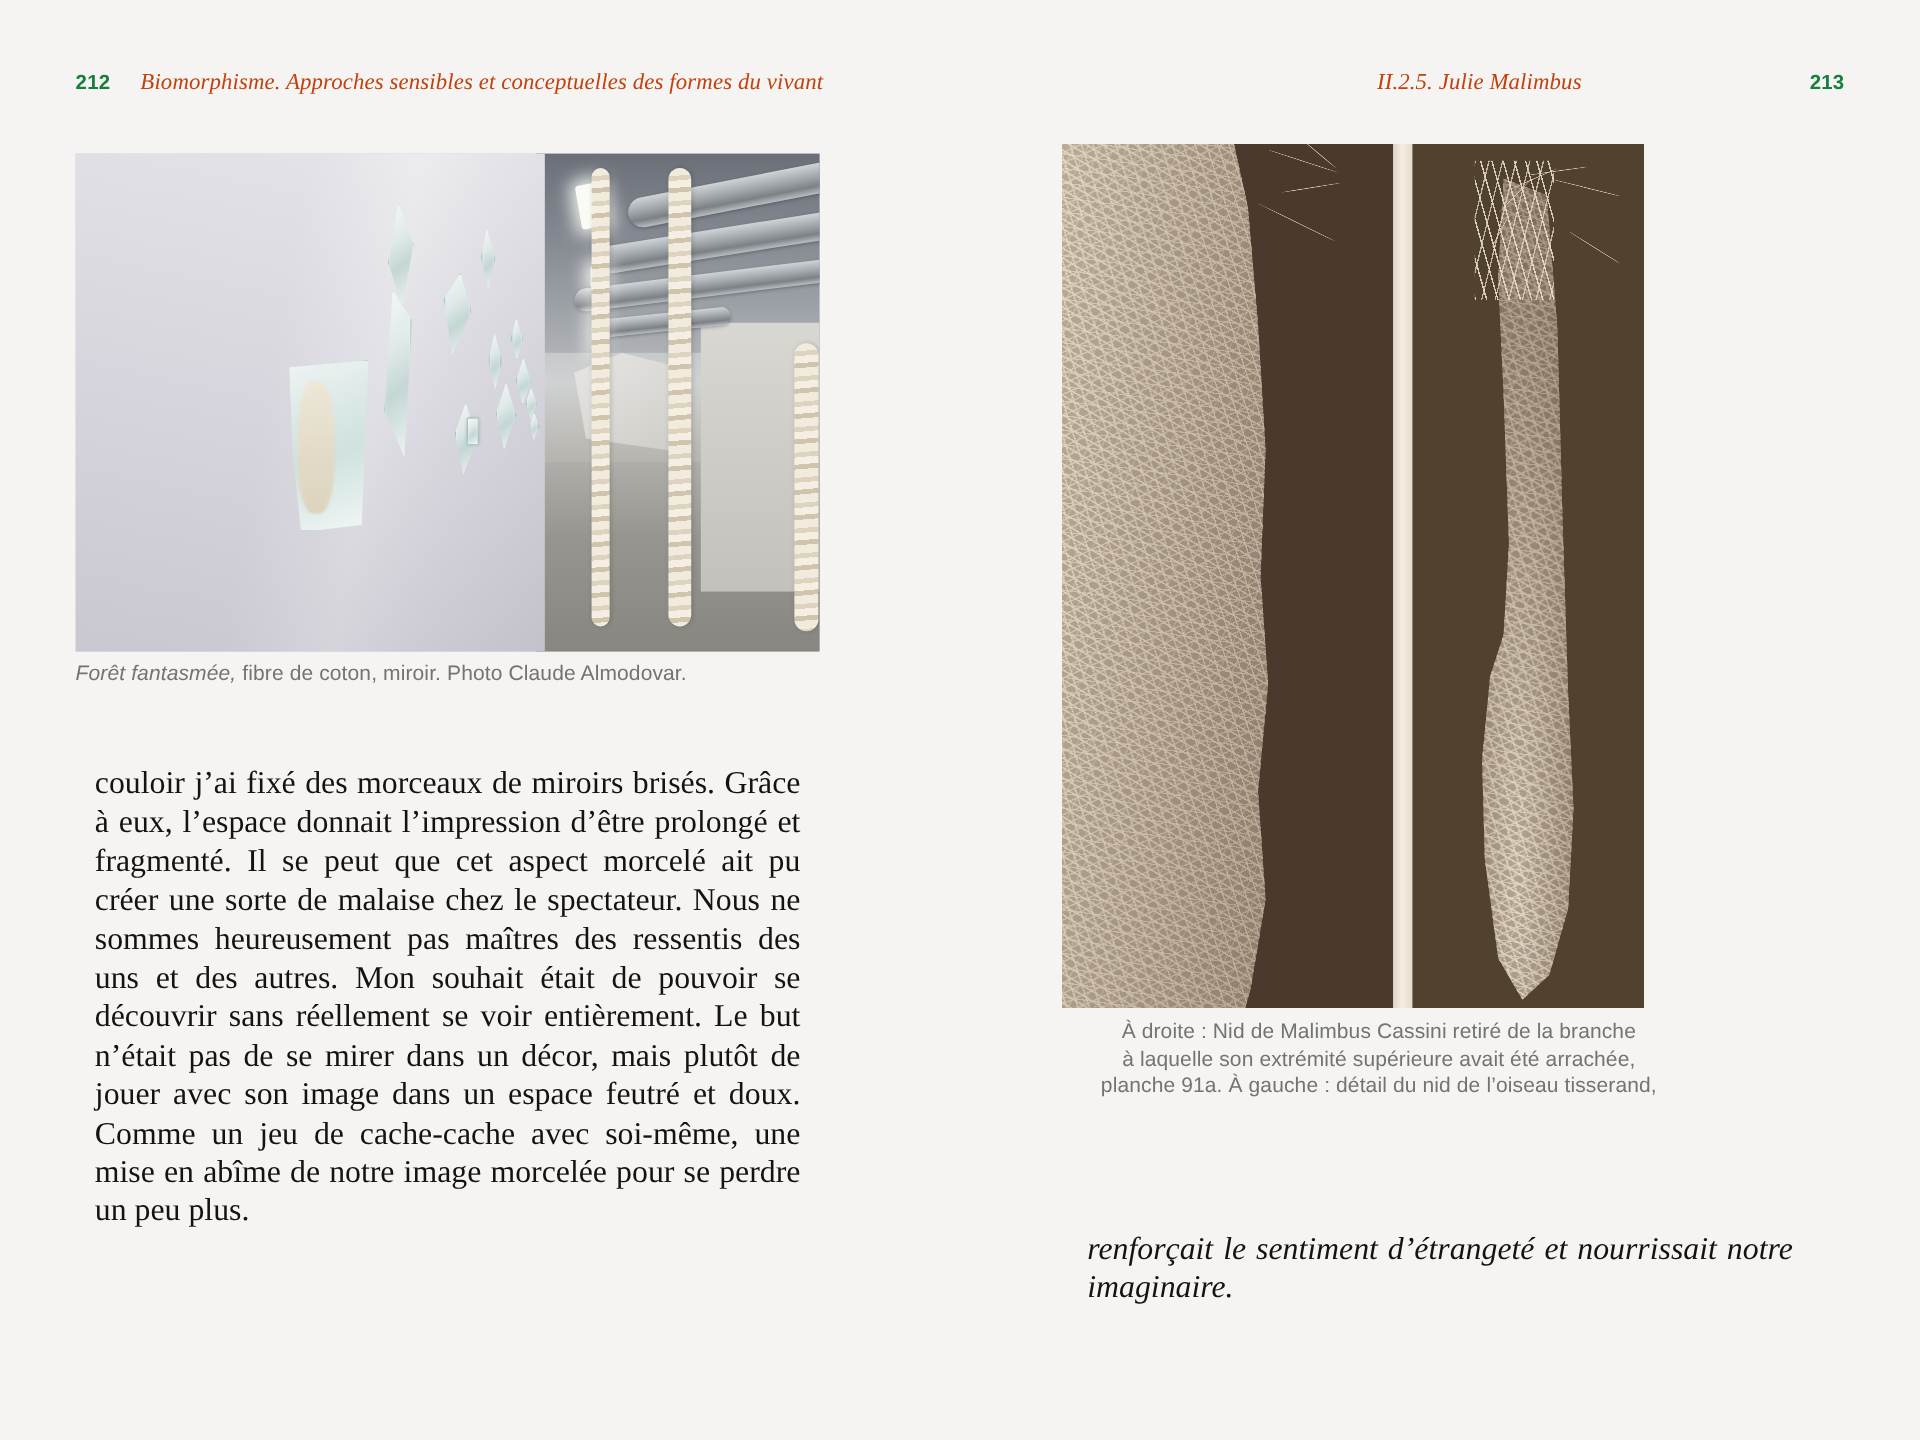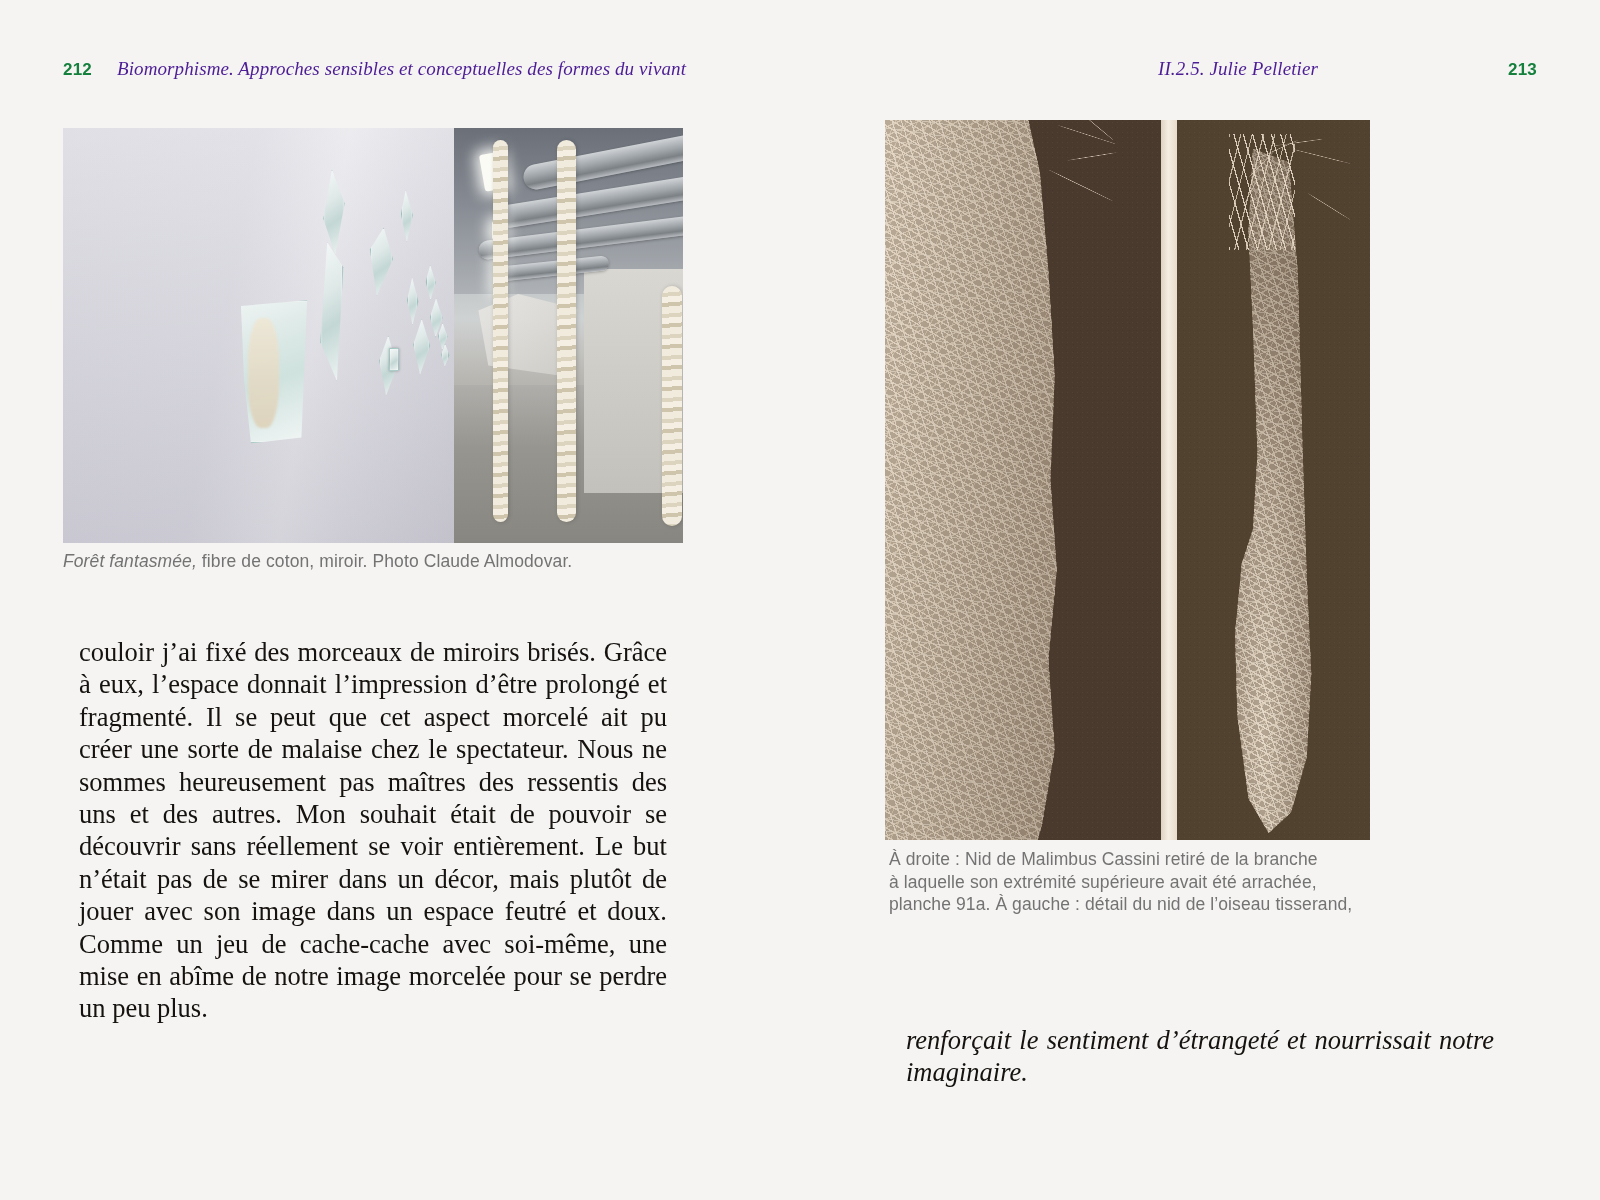--- a/index.html
+++ b/index.html
@@ -11,42 +11,42 @@
     overflow:hidden;
     position:relative;
   }
   .page{position:absolute;inset:0;}
 
   
   .runhead{position:absolute;top:58px;height:28px;display:flex;align-items:baseline;color:#6f6146;}
   .runhead.left{left:63px;}
   .runhead.right{right:63px;}
   .folio{font-family:"Liberation Sans",sans-serif;font-weight:bold;font-size:17px;letter-spacing:.2px;color:#15803d;}
-  .runtitle{font-family:"Liberation Serif",serif;font-style:italic;font-size:19px;color:#4c1d95;letter-spacing:.1px;}
+  .runtitle{font-family:"Liberation Serif",serif;font-style:italic;font-size:19px;color:#c2410c;letter-spacing:.1px;}
   .runhead.left .runtitle{margin-left:25px;}
   .runhead.right .folio{margin-left:190px;}
 
   
   .figure{position:absolute;}
   .fig-left{left:63px;top:128px;width:620px;height:415px;}
   .fig-right{left:885px;top:120px;width:485px;height:720px;}
 
   .photo{width:100%;height:100%;position:relative;overflow:hidden;}
 
   .caption{
     position:absolute;
     font-family:Liberation Sans, sans-serif;
     font-size:17.5px;
     line-height:22.5px;
     color:#737373;
     letter-spacing:.1px;
   }
   .caption .ttl{font-style:italic;}
   .cap-left{left:63px;top:550px;width:640px;}
-  .cap-right{left:889px;top:848px;width:520px;}
+  .cap-right{left:889px;top:848px;width:520px;text-align:center;}
   .cap-right .line{display:block;}
 
   
   .body{
     position:absolute;
     font-family:"Liberation Serif",serif;
     font-size:26.5px;
     line-height:32.4px;
     color:#15120f;
     text-align:justify;
@@ -212,21 +212,21 @@
 <body>
 
 <div class="page">
 
   <div class="runhead left">
     <span class="folio">212</span>
     <span class="runtitle">Biomorphisme. Approches sensibles et conceptuelles des formes du vivant</span>
   </div>
 
   <div class="runhead right">
-    <span class="runtitle">II.2.5. Julie Pelletier</span>
+    <span class="runtitle">II.2.5. Julie Malimbus</span>
     <span class="folio">213</span>
   </div>
 
   <div class="figure fig-left">
     <div class="photo p1">
       <div class="corridor"></div>
       <div class="ceiling"></div>
       <div class="floor"></div>
       <div class="backwall"></div>
       <div class="duct d1"></div>

